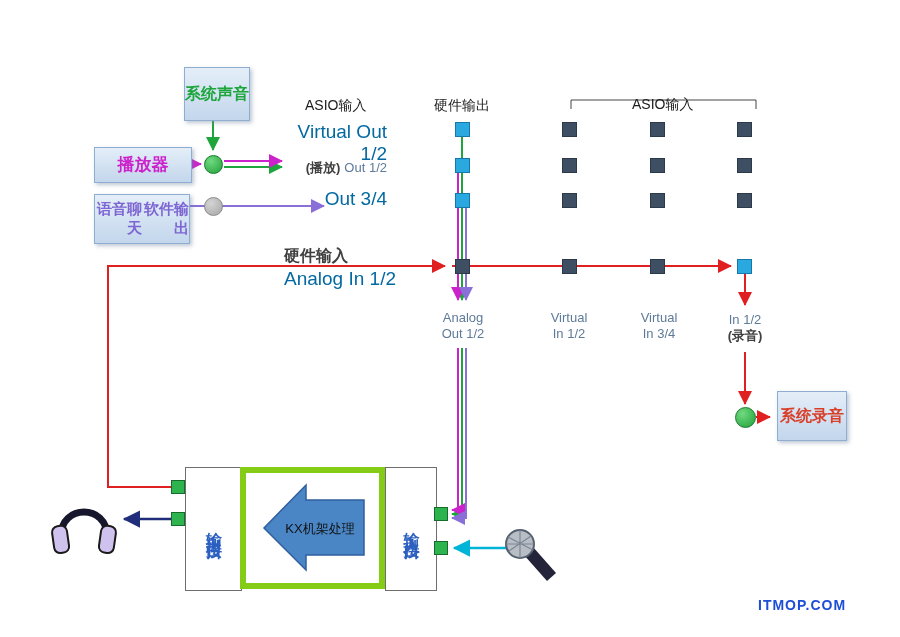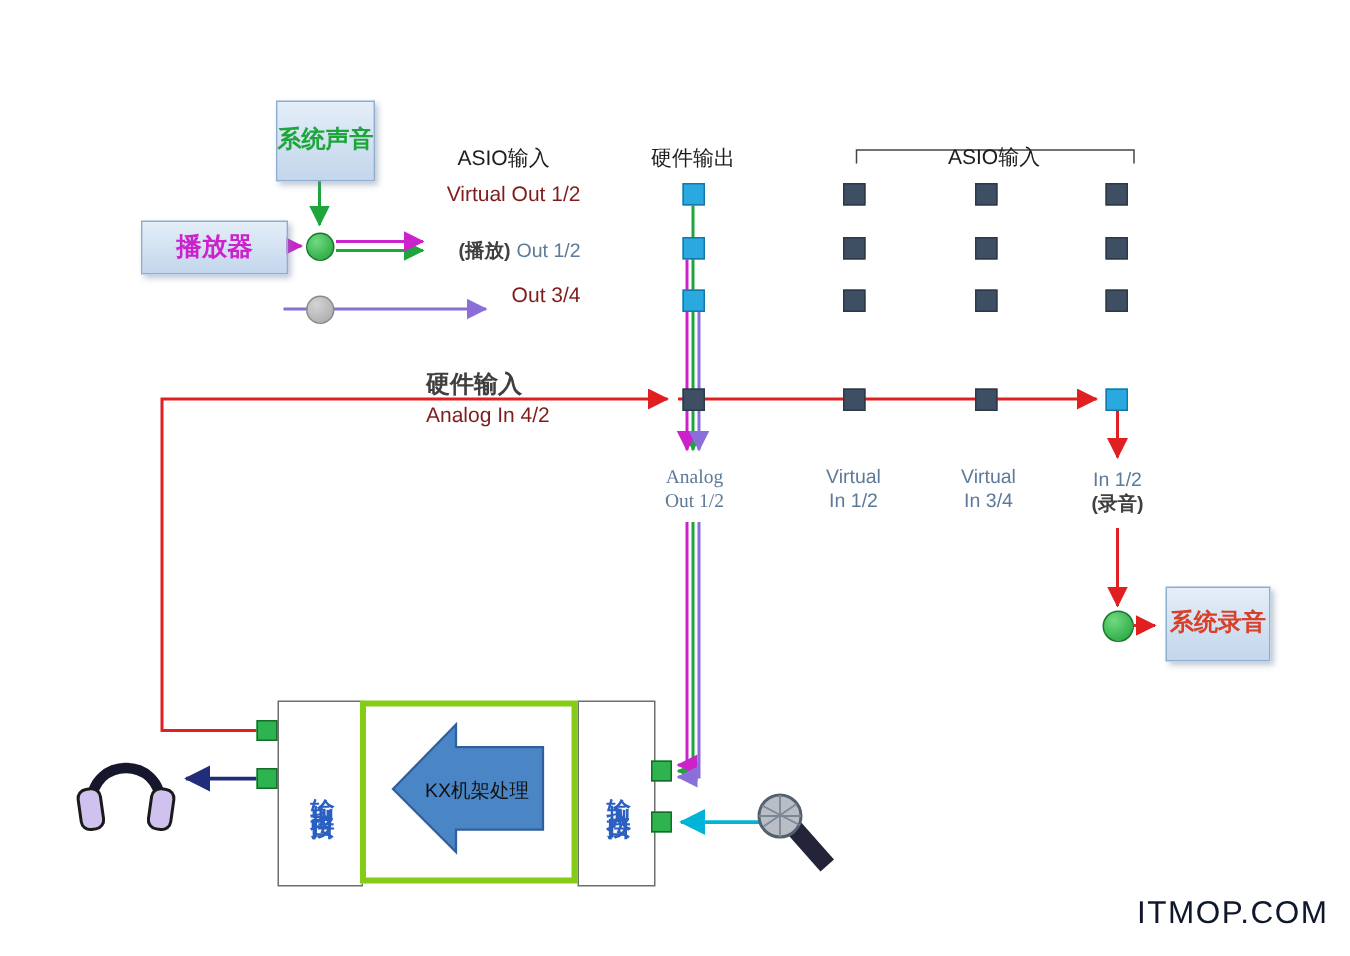--- a/index.html
+++ b/index.html
@@ -16,21 +16,21 @@
     font-weight:bold; text-align:right; z-index:4;
   }
   .ln { line-height:1.25; }
   .t-green   { color:#1ea63c; }
   .t-magenta { color:#cc22cc; }
   .t-purple  { color:#7d66d3; }
   .t-red     { color:#d8402a; }
 
   
   .hdr    { font-size:14px; color:#1c1c1c; z-index:2; }
-  .rowlbl { font-size:14px; color:#7f1d1d; z-index:2; }
+  .rowlbl { font-size:19px; color:#0369a1; z-index:2; }
   .rowlbl-inline { font-size:13px; color:#5e7a99; margin-left:4px; }
   .dark   { color:#404040; font-weight:bold; }
   .collbl { font-size:13px; color:#5e7a99; text-align:center; line-height:16px; z-index:2; }
 
   
   .cell { position:absolute; width:15px; height:15px; box-sizing:border-box; z-index:3; }
   .cell-active   { background:#2aa9e0; border:1px solid #1478a8; }
   .cell-inactive { background:#3e4f63; border:1px solid #2b3949; }
 
   
@@ -38,21 +38,21 @@
   .node-green { background:radial-gradient(circle at 35% 30%, #70da80, #21a03a); border:1px solid #157a28; }
   .node-gray  { background:radial-gradient(circle at 35% 30%, #d4d4d4, #a6a6a6); border:1px solid #8a8a8a; }
 
   
   .port-box { border:1px solid #6e6e6e; background:#fff; display:flex; align-items:center; justify-content:center; z-index:2; }
   .port-text { writing-mode:vertical-rl; text-orientation:upright; color:#2b5fc0; font-weight:bold; font-size:16px; letter-spacing:5px; }
   .connector { position:absolute; width:14px; height:14px; background:#2db44e; border:1px solid #156c2b; box-sizing:border-box; z-index:3; }
 
   svg.lines { position:absolute; left:0; top:0; z-index:1; }
   .icon-wrap { z-index:2; }
-  .watermark { font-size:21px; font-weight:normal; color:#0f172a; letter-spacing:1px; z-index:2; }
+  .watermark { font-size:14px; font-weight:bold; color:#1d4ed8; letter-spacing:1px; z-index:2; }
 </style>
 </head>
 <body>
 
 <div id="canvas">
 
   <svg class="lines" width="900" height="637" viewBox="0 0 900 637">
     <defs>
       <marker id="mG" markerWidth="8" markerHeight="8" refX="6.5" refY="3.5" orient="auto">
           <path d="M0,0 L7,3.5 L0,7 Z" fill="#1ea63c"></path>
@@ -103,39 +103,43 @@
 
   <div class="abs srcbox" style="left:184px; top:67px; width:64px; height:52px; font-size:16px;">
     <div class="ln t-green">系统</div>
     <div class="ln t-green">声音</div>
   </div>
 
   <div class="abs srcbox" style="left:94px; top:147px; width:96px; height:34px; font-size:17px;">
     <div class="ln t-magenta">播放器</div>
   </div>
 
+  <div class="abs srcbox" style="left:94px; top:194px; width:94px; height:48px; font-size:15px;">
+    <div class="ln t-purple">语音聊天</div>
+    <div class="ln t-purple">软件输出</div>
+  </div>
 
   <div class="abs srcbox" style="left:777px; top:391px; width:68px; height:48px; font-size:16px;">
     <div class="ln t-red">系统</div>
     <div class="ln t-red">录音</div>
   </div>
 
   <div class="abs hdr" style="left:305px; top:97px;">ASIO输入</div>
   <div class="abs hdr" style="left:434px; top:97px;text-align:right;">硬件输出</div>
   <div class="abs hdr" style="left:632px; top:96px;">ASIO输入</div>
 
   <div class="abs rowlbl" style="left:280px; top:121px; width:107px; text-align:right;">Virtual Out 1/2</div>
   <div class="abs" style="left:280px; top:158px; width:107px; text-align:right; z-index:2;">
     <span class="dark" style="font-size:13px;">(播放)</span><span class="rowlbl-inline">Out 1/2</span>
   </div>
   <div class="abs rowlbl" style="left:280px; top:188px; width:107px; text-align:right;">Out 3/4</div>
   <div class="abs dark" style="left:284px; top:246px; font-size:16px; z-index:2;">硬件输入</div>
-  <div class="abs rowlbl" style="left:284px; top:268px;">Analog In 4/2</div>
-
-  <div class="abs collbl" style="left:433px; top:310px; width:60px;font-family:Liberation Serif, serif;">
+  <div class="abs rowlbl" style="left:284px; top:268px;">Analog In 1/2</div>
+
+  <div class="abs collbl" style="left:433px; top:310px; width:60px;">
     <div>Analog</div>
     <div>Out 1/2</div>
   </div>
   <div class="abs collbl" style="left:539px; top:310px; width:60px;">
     <div>Virtual</div>
     <div>In 1/2</div>
   </div>
   <div class="abs collbl" style="left:629px; top:310px; width:60px;">
     <div>Virtual</div>
     <div>In 3/4</div>
@@ -165,21 +169,21 @@
     </div>
 
   <div class="node node-green" style="left:204px; top:155px; width:17px; height:17px;"></div>
   <div class="node node-gray" style="left:204px; top:197px; width:17px; height:17px;"></div>
   <div class="node node-green" style="left:735px; top:407px; width:19px; height:19px;"></div>
 
   <div class="abs port-box" style="left:185px; top:467px; width:55px; height:122px;">
     <div class="port-text">输出接口</div>
   </div>
 
-  <div class="abs" style="left:240px; top:467px; width:145px; height:122px; border:4px solid #84cc16; background:#fff; box-sizing:border-box; z-index:2;">
+  <div class="abs" style="left:240px; top:467px; width:145px; height:122px; border:6px solid #84cc16; background:#fff; box-sizing:border-box; z-index:2;">
     <svg width="143" height="120" viewBox="0 0 143 120">
       <polygon points="118,27 60,27 60,12 18,55 60,97 60,82 118,82" fill="#4a86c6" stroke="#2f5f9e" stroke-width="1.5"></polygon>
     </svg>
     <div class="abs" style="left:12px; top:47px; width:124px; text-align:center; font-size:13px; color:#111;">KX机架处理</div>
   </div>
 
   <div class="abs port-box" style="left:385px; top:467px; width:50px; height:122px;">
     <div class="port-text">输入接口</div>
   </div>
 

